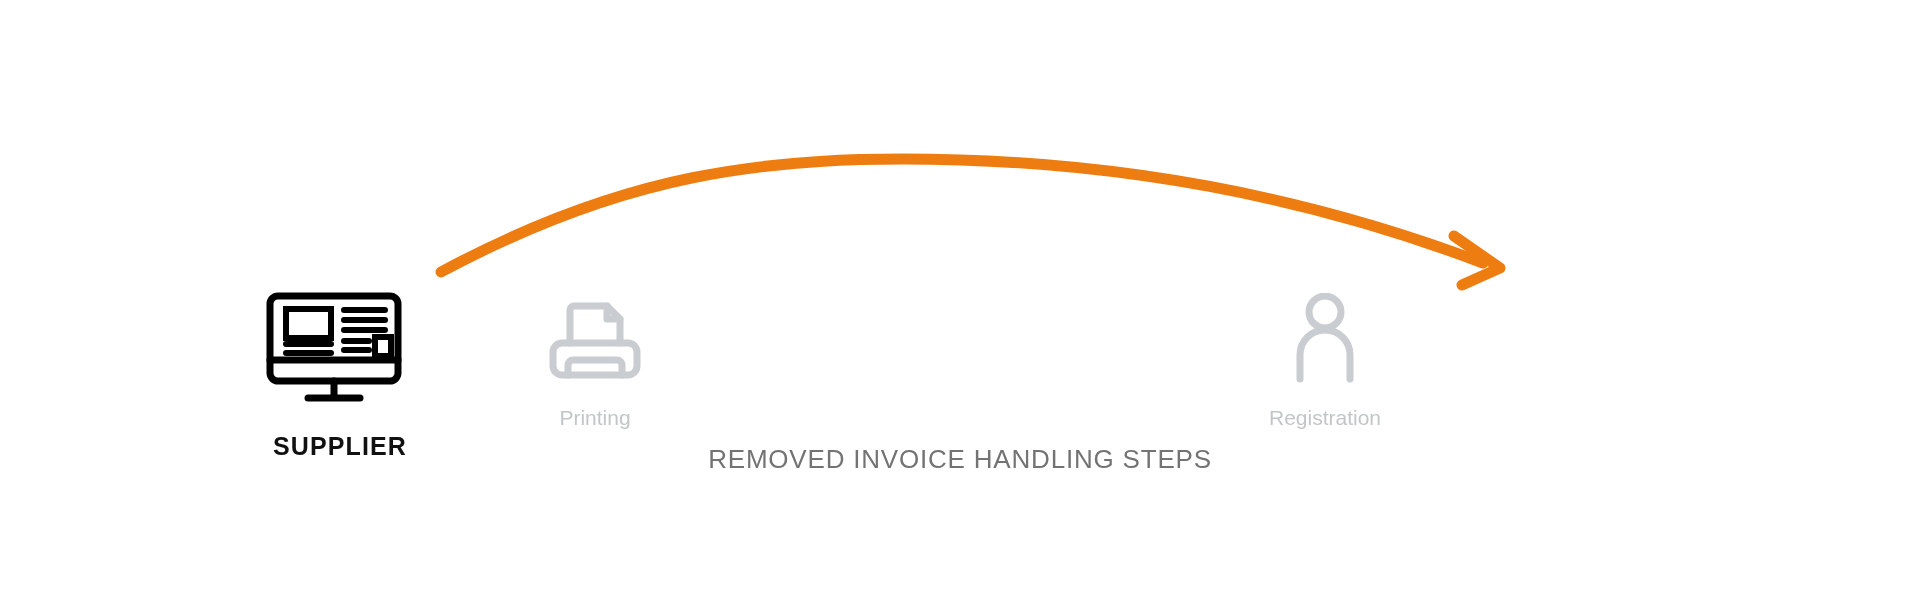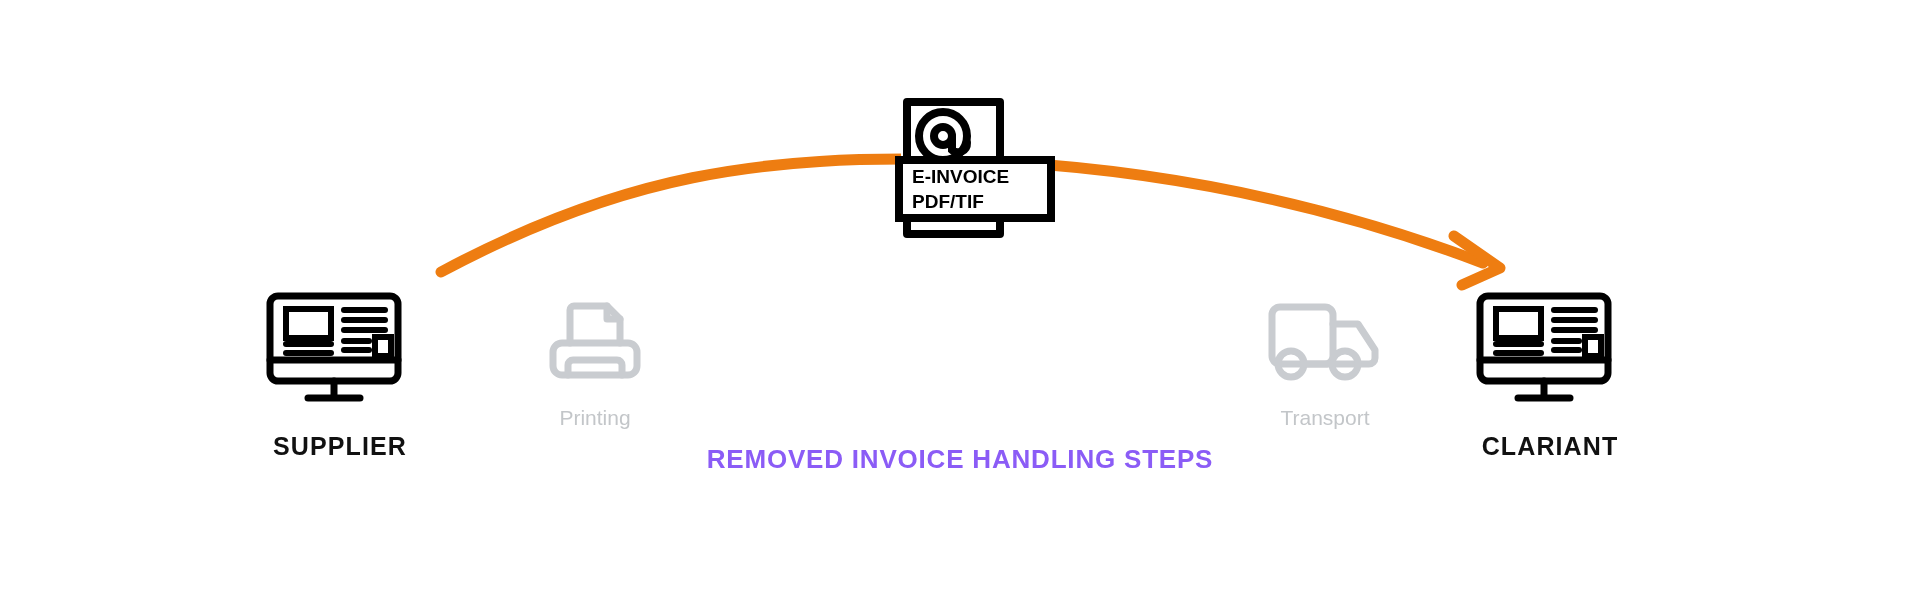--- a/index.html
+++ b/index.html
@@ -99,23 +99,23 @@
     margin-top: 21px;
     font-size: 21px;
     color: #c3c6c9;
     white-space: nowrap;
     text-align: center;
   }
   #removed-caption {
     margin-top: 14px;
     text-align: center;
     font-size: 26px;
-    font-weight: bold;
+    font-weight: normal;
     letter-spacing: 0.8px;
-    color: #8b5cf6;
+    color: #737373;
     white-space: nowrap;
   }
 </style>
 </head>
 <body>
 
 <div id="stage">
 
   <svg class="arrow-layer" viewBox="0 0 1920 600">
     <path d="M 441 272 C 620 176 760 154 960 160 C 1160 166 1330 205 1483 263" fill="none" stroke="#ee7d11" stroke-width="11" stroke-linecap="round"></path>
@@ -138,96 +138,52 @@
         <line x1="79" y1="49" x2="104" y2="49"></line>
         <line x1="79" y1="58" x2="104" y2="58"></line>
         <line x1="21" y1="52" x2="66" y2="52"></line>
         <line x1="21" y1="61" x2="66" y2="61"></line>
         <rect x="110" y="45" width="16" height="19" stroke-width="6"></rect>
       </g>
     </svg>
     <div class="endpoint-label">SUPPLIER</div>
   </div>
 
-  <div class="endpoint" id="clariant-node">
-    <svg class="endpoint-icon" viewBox="0 0 150 118">
-      <g fill="none" stroke="#000000" stroke-width="7" stroke-linecap="round" stroke-linejoin="round">
-        <rect x="5" y="4" width="128" height="85" rx="8"></rect>
-        <line x1="5" y1="68" x2="133" y2="68"></line>
-        <line x1="69" y1="89" x2="69" y2="105"></line>
-        <line x1="43" y1="106" x2="95" y2="106"></line>
-      </g>
-      <g fill="none" stroke="#000000" stroke-width="6" stroke-linecap="round">
-        <rect x="21" y="17" width="45" height="29" stroke-width="6"></rect>
-        <line x1="79" y1="18" x2="120" y2="18"></line>
-        <line x1="79" y1="28" x2="120" y2="28"></line>
-        <line x1="79" y1="38" x2="120" y2="38"></line>
-        <line x1="79" y1="49" x2="104" y2="49"></line>
-        <line x1="79" y1="58" x2="104" y2="58"></line>
-        <line x1="21" y1="52" x2="66" y2="52"></line>
-        <line x1="21" y1="61" x2="66" y2="61"></line>
-        <rect x="110" y="45" width="16" height="19" stroke-width="6"></rect>
-      </g>
-    </svg>
-    <div class="endpoint-label">CLARIANT</div>
-  </div>
 
-  <div id="einvoice-node">
-    <svg width="180" height="165" viewBox="0 0 180 165">
-
-      <rect x="16" y="8" width="105" height="142" fill="#ffffff"></rect>
-      <path d="M 22 14 L 22 146 L 115 146 L 115 14 Z" fill="none" stroke="#000000" stroke-width="8" stroke-linecap="round" stroke-linejoin="round"></path>
-
-      <g>
-        <circle cx="58" cy="48" r="24" fill="none" stroke="#000000" stroke-width="8"></circle>
-        <circle cx="58" cy="48" r="9" fill="none" stroke="#000000" stroke-width="8"></circle>
-        <path d="M 67 48 L 67 62 A 9 9 0 0 0 82 55" fill="none" stroke="#000000" stroke-width="8" stroke-linecap="round"></path>
-      </g>
-
-      <g>
-        <rect x="14" y="72" width="152" height="58" fill="#ffffff" stroke="#000000" stroke-width="8"></rect>
-        <text x="27" y="95" font-family="'Liberation Sans', sans-serif" font-size="19" font-weight="bold" fill="#000000">E-INVOICE</text>
-        <text x="27" y="120" font-family="'Liberation Sans', sans-serif" font-size="19" font-weight="bold" fill="#000000">PDF/TIF</text>
-      </g>
-    </svg>
-  </div>
 
   <div id="removed-steps">
     <div class="steps-row">
 
       <div class="step">
         <div class="step-icon">
           <svg width="100" height="92" viewBox="0 0 100 92">
             <g fill="none" stroke="#c9ccd0" stroke-width="7" stroke-linecap="round" stroke-linejoin="round">
               <path d="M 25 50 L 25 17 A 4 4 0 0 1 29 13 L 62 13 L 75 26 L 75 50"></path>
               <path d="M 62 13 L 62 26 L 75 26"></path>
               <rect x="8" y="50" width="84" height="32" rx="9"></rect>
               <path d="M 23 82 L 23 72 A 5 5 0 0 1 28 67 L 72 67 A 5 5 0 0 1 77 72 L 77 82"></path>
             </g>
           </svg>
         </div>
         <div class="step-label">Printing</div>
       </div>
 
 
+
+
       <div class="step">
         <div class="step-icon">
-          <svg width="120" height="92" viewBox="0 0 120 92">
+          <svg width="100" height="92" viewBox="0 0 100 92">
             <g fill="none" stroke="#c9ccd0" stroke-width="7" stroke-linecap="round" stroke-linejoin="round">
-              <rect x="7" y="14" width="61" height="57" rx="8"></rect>
-              <path d="M 68 31 L 93 31 L 110 57 L 110 65 A 6 6 0 0 1 104 71 L 68 71"></path>
-              <circle cx="26" cy="71" r="13"></circle>
-              <circle cx="80" cy="71" r="13"></circle>
-              <line x1="41" y1="71" x2="65" y2="71"></line>
+              <circle cx="50" cy="19" r="16"></circle>
+              <path d="M 25 86 L 25 62 A 25 25 0 0 1 75 62 L 75 86"></path>
             </g>
           </svg>
         </div>
-        <div class="step-label">Transport</div>
+        <div class="step-label">Registration</div>
       </div>
-
-
 
     </div>
 
     <div id="removed-caption">REMOVED INVOICE HANDLING STEPS</div>
   </div>
 
 </div>
 
 </body></html>

